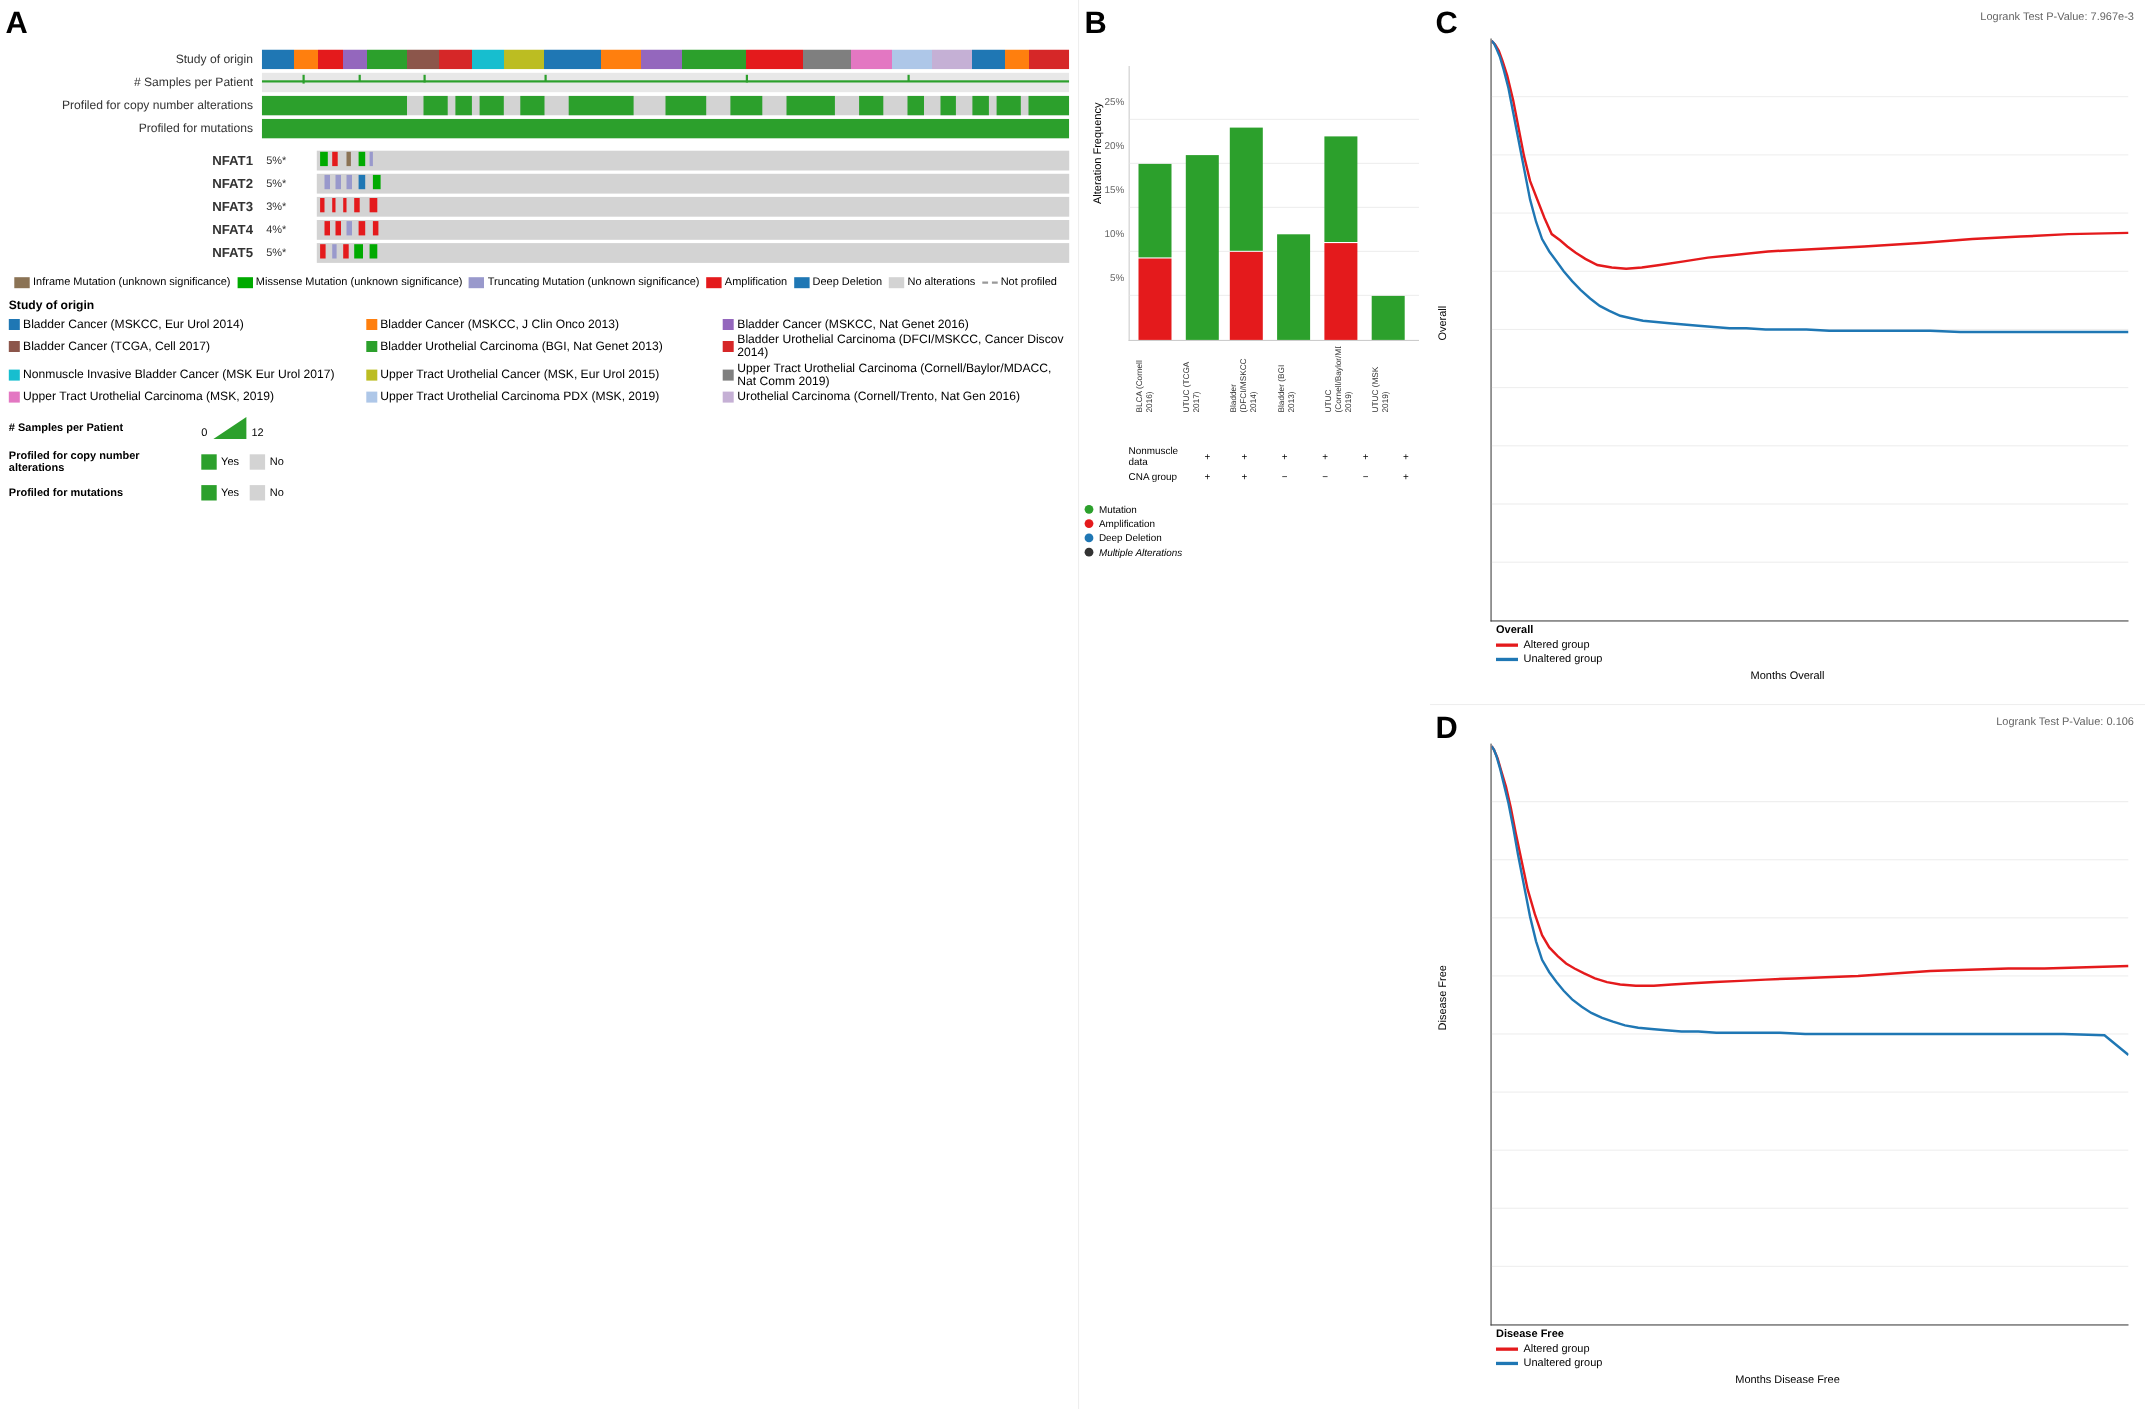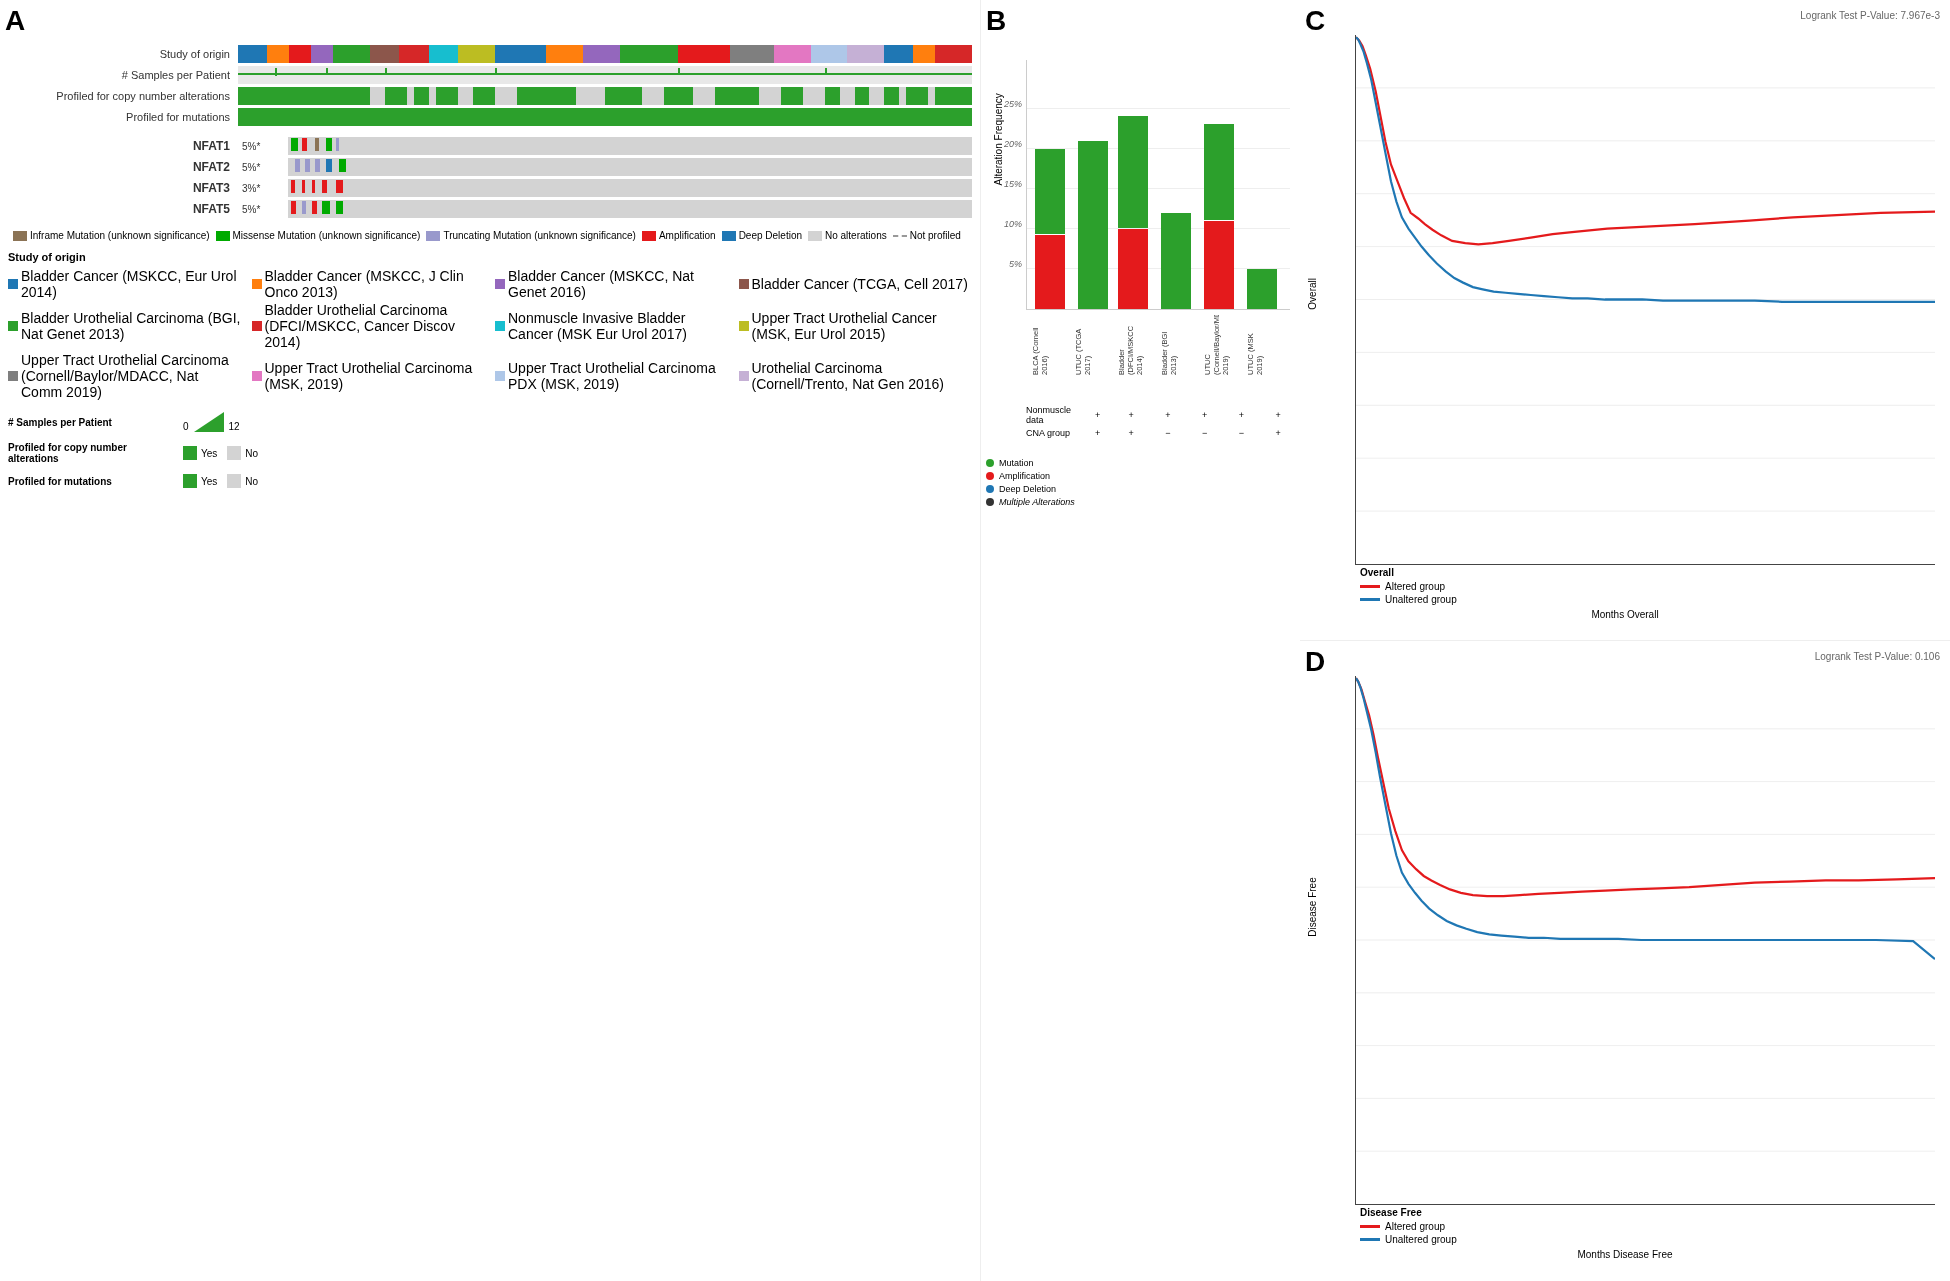--- a/index.html
+++ b/index.html
@@ -127,20 +127,31 @@
         <div style="width:50px; font-size:10px; padding-left:4px; color:#333;">3%*</div>
         <div class="track-bar" style="background:#d3d3d3; position:relative;">
           <div style="position:absolute; top:1px; left:0.5%; width:0.5%; height:13px; background:#e41a1c;"></div>
           <div style="position:absolute; top:1px; left:2%; width:0.5%; height:13px; background:#e41a1c;"></div>
           <div style="position:absolute; top:1px; left:3.5%; width:0.5%; height:13px; background:#e41a1c;"></div>
           <div style="position:absolute; top:1px; left:5%; width:0.7%; height:13px; background:#e41a1c;"></div>
           <div style="position:absolute; top:1px; left:7%; width:1%; height:13px; background:#e41a1c;"></div>
         </div>
       </div>
 
+      <div class="track-row">
+        <div class="track-label" style="text-align:right; font-weight:bold; font-size:12px;">NFAT4</div>
+        <div style="width:50px; font-size:10px; padding-left:4px; color:#333;">4%*</div>
+        <div class="track-bar" style="background:#d3d3d3; position:relative;">
+          <div style="position:absolute; top:1px; left:1%; width:0.7%; height:13px; background:#e41a1c;"></div>
+          <div style="position:absolute; top:1px; left:2.5%; width:0.7%; height:13px; background:#e41a1c;"></div>
+          <div style="position:absolute; top:1px; left:4%; width:0.7%; height:13px; background:#9999cc;"></div>
+          <div style="position:absolute; top:1px; left:5.5%; width:1%; height:13px; background:#e41a1c;"></div>
+          <div style="position:absolute; top:1px; left:7.5%; width:0.7%; height:13px; background:#e41a1c;"></div>
+        </div>
+      </div>
 
       <div class="track-row">
         <div class="track-label" style="text-align:right; font-weight:bold; font-size:12px;">NFAT5</div>
         <div style="width:50px; font-size:10px; padding-left:4px; color:#333;">5%*</div>
         <div class="track-bar" style="background:#d3d3d3; position:relative;">
           <div style="position:absolute; top:1px; left:0.5%; width:0.7%; height:13px; background:#e41a1c;"></div>
           <div style="position:absolute; top:1px; left:2%; width:0.7%; height:13px; background:#9999cc;"></div>
           <div style="position:absolute; top:1px; left:3.5%; width:0.7%; height:13px; background:#e41a1c;"></div>
           <div style="position:absolute; top:1px; left:5%; width:1.2%; height:13px; background:#00aa00;"></div>
           <div style="position:absolute; top:1px; left:7%; width:1%; height:13px; background:#00aa00;"></div>
@@ -176,21 +187,21 @@
         </div>
         <div class="legend-item">
           <span style="display:inline-block; width:14px; height:2px; border-top: 2px dashed #999; vertical-align:middle;"></span>
           <span>Not profiled</span>
         </div>
       </div>
     </div>
 
     <div style="margin-top: 10px;">
       <div style="font-size:11px; font-weight:bold; margin-bottom:5px;">Study of origin</div>
-      <div style="display:grid; grid-template-columns: 1fr 1fr 1fr 1fr; gap: 2px 10px; font-size:14px;">
+      <div style="display:grid; grid-template-columns: 1fr 1fr 1fr; gap: 2px 10px; font-size:11px;">
         <div class="legend-item">
           <span style="display:inline-block; width:10px; height:10px; background:#1f77b4; flex-shrink:0;"></span>
           <span>Bladder Cancer (MSKCC, Eur Urol 2014)</span>
         </div>
         <div class="legend-item">
           <span style="display:inline-block; width:10px; height:10px; background:#ff7f0e; flex-shrink:0;"></span>
           <span>Bladder Cancer (MSKCC, J Clin Onco 2013)</span>
         </div>
         <div class="legend-item">
           <span style="display:inline-block; width:10px; height:10px; background:#9467bd; flex-shrink:0;"></span>
@@ -276,21 +287,21 @@
 
   <div class="panel-b">
     <span class="panel-b-label">B</span>
 
     <div style="margin-top: 40px; position: relative; height: 350px;">
 
       <div style="position:absolute; left:0; top:130px; transform:rotate(-90deg); transform-origin:left center; font-size:10px; white-space:nowrap; left:12px;">Alteration Frequency</div>
 
       <div style="position:absolute; left:40px; top:10px; right:5px; height:250px; border-left:1px solid #ccc; border-bottom:1px solid #ccc;">
 
-        <div style="position:absolute; left:-35px; top:0; bottom:0; width:30px;font-style:italic;">
+        <div style="position:absolute; left:-35px; top:0; bottom:12px; width:30px;">
           <span style="position:absolute; bottom:200px; right:0; font-size:9px; color:#666;">25%</span>
           <span style="position:absolute; bottom:160px; right:0; font-size:9px; color:#666;">20%</span>
           <span style="position:absolute; bottom:120px; right:0; font-size:9px; color:#666;">15%</span>
           <span style="position:absolute; bottom:80px; right:0; font-size:9px; color:#666;">10%</span>
           <span style="position:absolute; bottom:40px; right:0; font-size:9px; color:#666;">5%</span>
         </div>
 
         <div style="position:absolute; left:0; right:0; bottom:200px; border-top:1px solid #eee;"></div>
         <div style="position:absolute; left:0; right:0; bottom:160px; border-top:1px solid #eee;"></div>
         <div style="position:absolute; left:0; right:0; bottom:120px; border-top:1px solid #eee;"></div>

